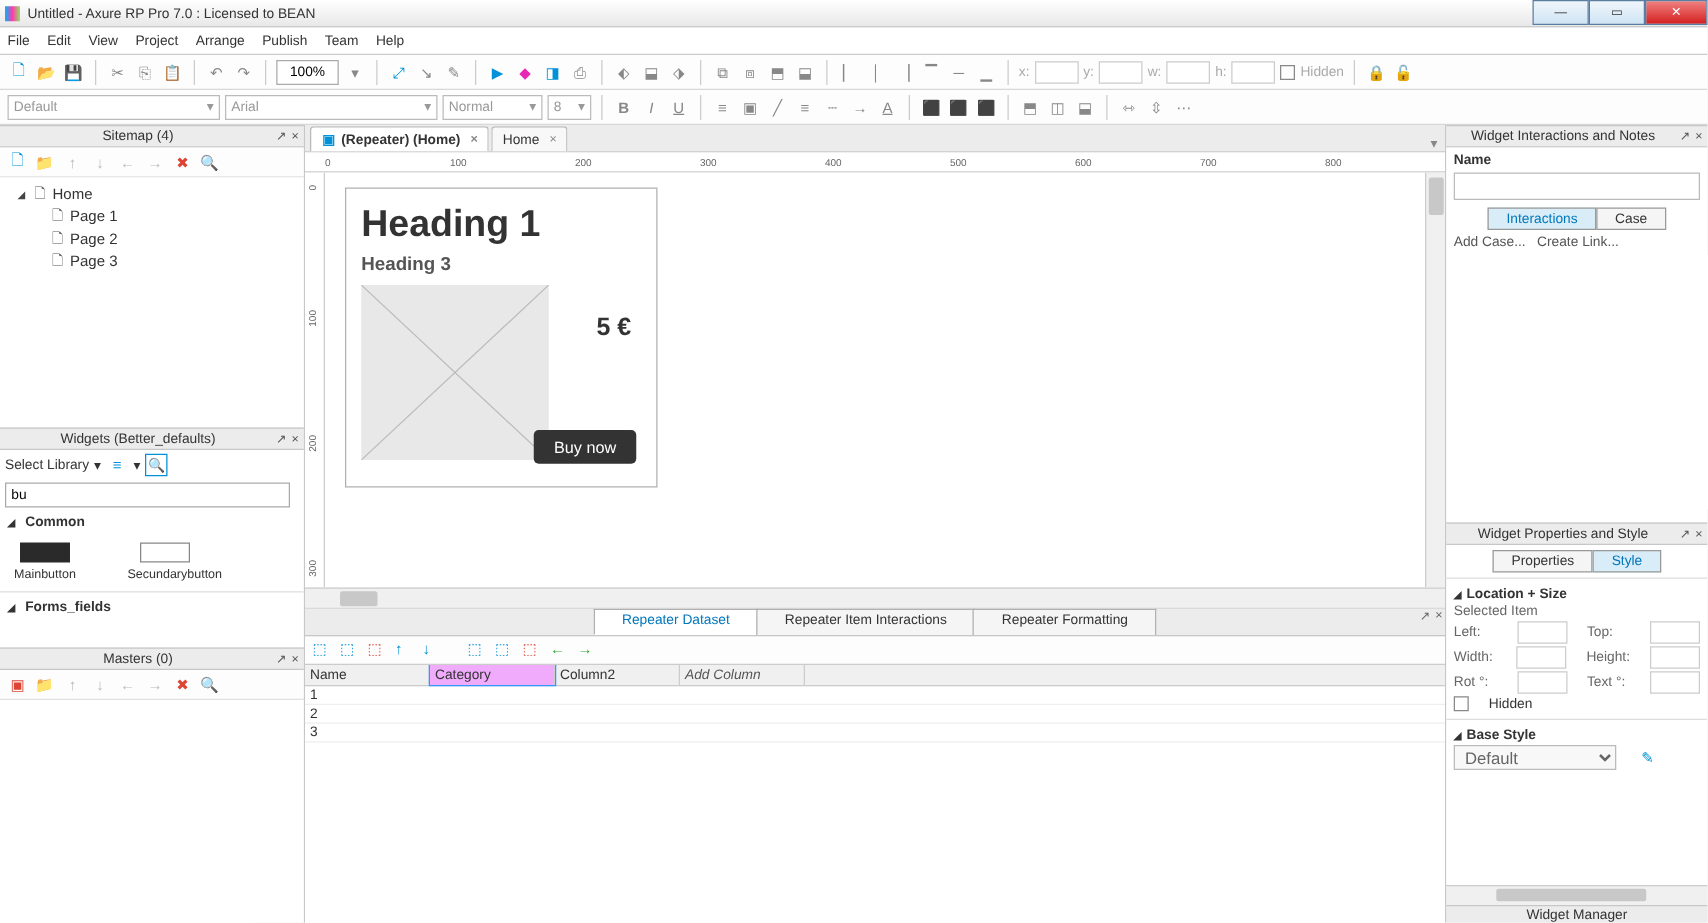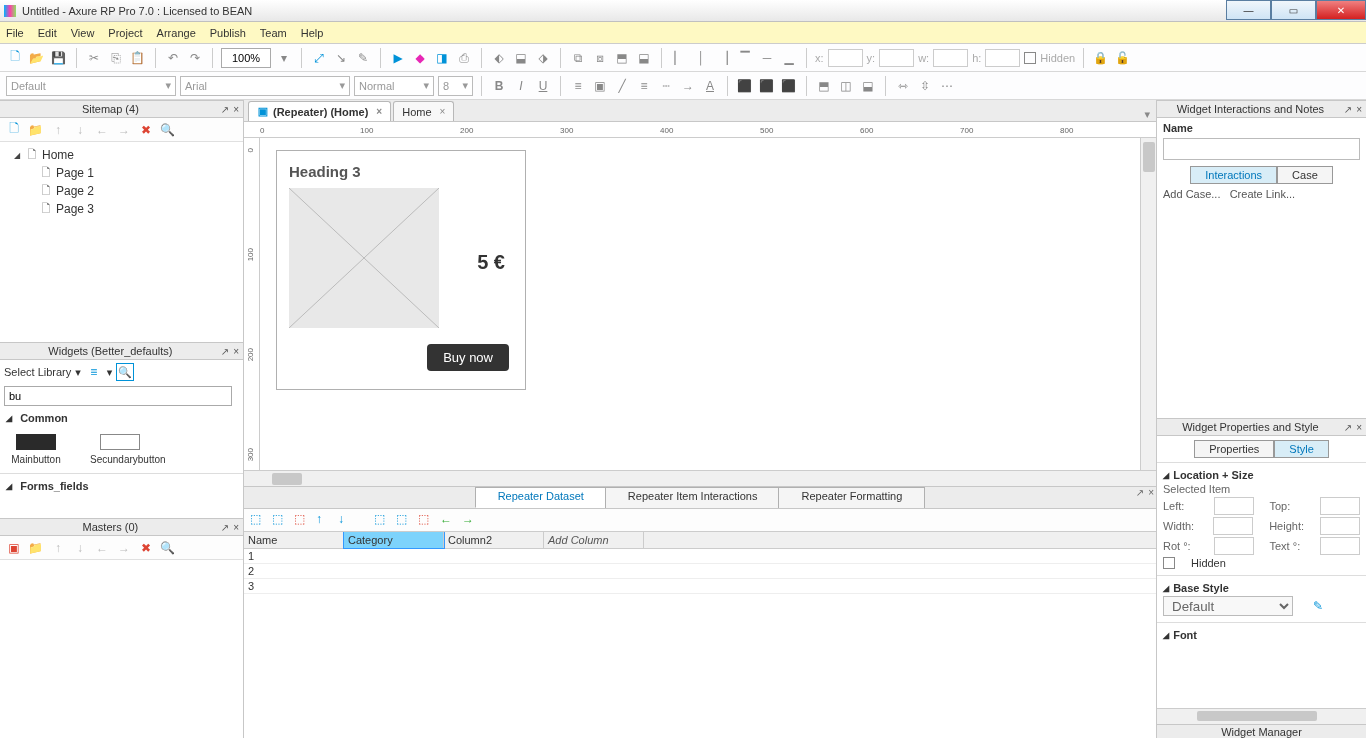--- a/index.html
+++ b/index.html
@@ -6,21 +6,21 @@
 body { width: 1366px; height: 738px; overflow: hidden; background: #ebebeb; font-size: 11px; color: #333; }
 
 
 .title-bar { height: 22px; background: linear-gradient(#fff, #e8e8e8); display: flex; align-items: center; padding-left: 4px; border-bottom: 1px solid #c0c0c0; }
 .title-bar .logo { width: 12px; height: 12px; background: linear-gradient(90deg,#00b4ff,#ff3caa,#8ce563); margin-right: 6px; }
 .win-controls { position: absolute; top: 0; right: 0; display: flex; }
 .win-btn { width: 45px; height: 20px; border: 1px solid #5a7ea1; background: linear-gradient(#f0f6fb,#cfe4f5); display:flex; align-items:center; justify-content:center; font-size:10px; }
 .win-btn.close { background: linear-gradient(#f08080,#d42020); color: #fff; width: 50px; }
 
 
-.menu-bar { height: 22px; background: #fef9c3; display: flex; align-items: center; padding: 0 6px; gap: 14px; border-bottom: 1px solid #ccc; }
+.menu-bar { height: 22px; background: #ffffff; display: flex; align-items: center; padding: 0 6px; gap: 14px; border-bottom: 1px solid #ccc; }
 .menu-item { cursor: default; }
 
 
 .toolbar { height: 28px; background: #fdfdfe; border-bottom: 1px solid #d8d8d8; display: flex; align-items: center; padding: 0 6px; gap: 4px; }
 .toolbar .sep { width: 1px; height: 20px; background: #ccc; margin: 0 4px; }
 .tbtn { width: 18px; height: 18px; display:inline-flex; align-items:center; justify-content:center; font-size: 12px; color: #0092d8; cursor: default; }
 .tbtn.gray { color: #888; }
 .zoom { width: 50px; height: 20px; border: 1px solid #aaa; text-align: center; font-size: 11px; background:#fff; }
 .dropdown { height: 20px; border: 1px solid #bbb; background: #fff; display:flex; align-items:center; padding: 0 4px; color:#999; font-size: 11px;}
 .dropdown.w80 { width: 80px;}
@@ -51,21 +51,21 @@
 .tree-icon { width:12px; height:12px; display:inline-flex; align-items:center; justify-content:center; color:#555;}
 .tree-item .label { font-size:12px; }
 
 
 .widgets { flex:1; background:#fff; overflow:hidden; display:flex; flex-direction:column;}
 .lib-row { display:flex; align-items:center; padding: 3px 4px; gap:4px; }
 .lib-row .search-box { width:18px; height:18px; border:1px solid #0092d8; display:flex;align-items:center;justify-content:center;color:#0092d8;}
 .filter-input { width: 228px; margin:2px 4px; height:20px; border:1px solid #aaa; padding:0 4px; font-size:11px;}
 .section-head { padding:4px 6px; font-weight:bold; display:flex; align-items:center; gap:4px; cursor:default;}
 .section-head::before { content:"◢"; font-size:8px; margin-right:4px;}
-.widget-grid { display:flex; padding:6px; gap:24px;}
+.widget-grid { display:flex; padding:6px; gap:36px;}
 .widget-item { width: 60px; text-align:center; font-size:10px;}
 .widget-box { width:40px; height:16px; margin:0 auto 4px; }
 .widget-box.dark { background:#2a2a2a;}
 .widget-box.light { border:1px solid #888; background:#fff;}
 .section-divider { border-top:1px solid #ddd; margin: 2px 0;}
 
 
 .masters { height: 180px; background:#fff;}
 
 
@@ -102,21 +102,21 @@
 .rp-tab { padding:2px 22px; border:1px solid #b0b0b0; border-bottom:none; background:#f5f5f5; font-size:11px; margin:0 -1px;}
 .rp-tab.active { background:#fff; border-bottom:1px solid #fff; color:#0077bb;}
 .rp-toolbar { height:22px; display:flex; align-items:center; padding:0 6px; gap:6px;}
 .rp-toolbar .tbi { width:16px; height:16px; font-size:12px; color:#0092d8; cursor:default;}
 .rp-toolbar .tbi.red { color:#d43;}
 .rp-toolbar .tbi.green { color:#3a3;}
 .rp-grid { flex:1; background:#fff; border-top:1px solid #ccc; overflow:auto; padding-left: 0px;}
 .rp-headrow { display:flex; background:#f0f0f0; border-bottom:1px solid #ccc;}
 .rp-col { width:100px; padding:2px 4px; border-right:1px solid #ccc; font-size:11px;}
 .rp-col.add { font-style:italic; color:#555;}
-.rp-col.editing { background:#7dd3fc; outline:1px solid #3399ff;}
+.rp-col.editing { background:#f0abfc; outline:1px solid #3399ff;}
 .rp-row { display:flex; border-bottom:1px solid #eee;}
 .rp-cell { width:100px; padding:1px 4px; font-size:11px;}
 .rp-addrow { padding:2px 4px; font-style:italic; color:#555;}
 .rp-min-max { position:absolute; right:2px; display:flex; gap:4px; font-size:10px; color:#666;}
 
 
 .r-panel { background:#fff; display:flex; flex-direction:column;}
 .r-panel .body { padding:4px 6px; flex:1;}
 .name-input { width:100%; height:22px; border:1px solid #bbb; margin:4px 0;}
 .mini-tabs { display:flex; justify-content:center; margin:2px 0 4px;}
@@ -388,20 +388,21 @@
     </div>
     <div class="canvas-wrap">
       <div class="ruler-v">
         <span class="tick" style="top:10px">0</span>
         <span class="tick" style="top:110px">100</span>
         <span class="tick" style="top:210px">200</span>
         <span class="tick" style="top:310px">300</span>
       </div>
       <div class="canvas">
         <div class="repeater">
+          <h1>Heading 1</h1>
           <h3>Heading 3</h3>
           <div class="img-placeholder">
             <svg viewBox="0 0 150 140">
                 <line x1="0" y1="0" x2="150" y2="140" stroke="#bbb" stroke-width="1"></line>
                 <line x1="150" y1="0" x2="0" y2="140" stroke="#bbb" stroke-width="1"></line>
               </svg>
           </div>
           <div class="price">5 €</div>
           <div class="buy-btn">Buy now</div>
         </div>
@@ -520,24 +521,19 @@
       </div>
       <div class="prop-section">
         <div class="prop-title">
             <span>Base Style</span>
           </div>
         <div class="prop-row">
           <select class="style-select"><option>Default</option></select>
           <span class="tbtn">✎</span>
         </div>
       </div>
-      <div class="prop-section">
-        <div class="prop-title">
-            <span>Font</span>
-          </div>
-      </div>
     </div>
     <div class="hscroll-r">
         <div class="thumb"></div>
       </div>
     <div class="bottom-label">Widget Manager</div>
   </div>
 </div>
 
 </body></html>

